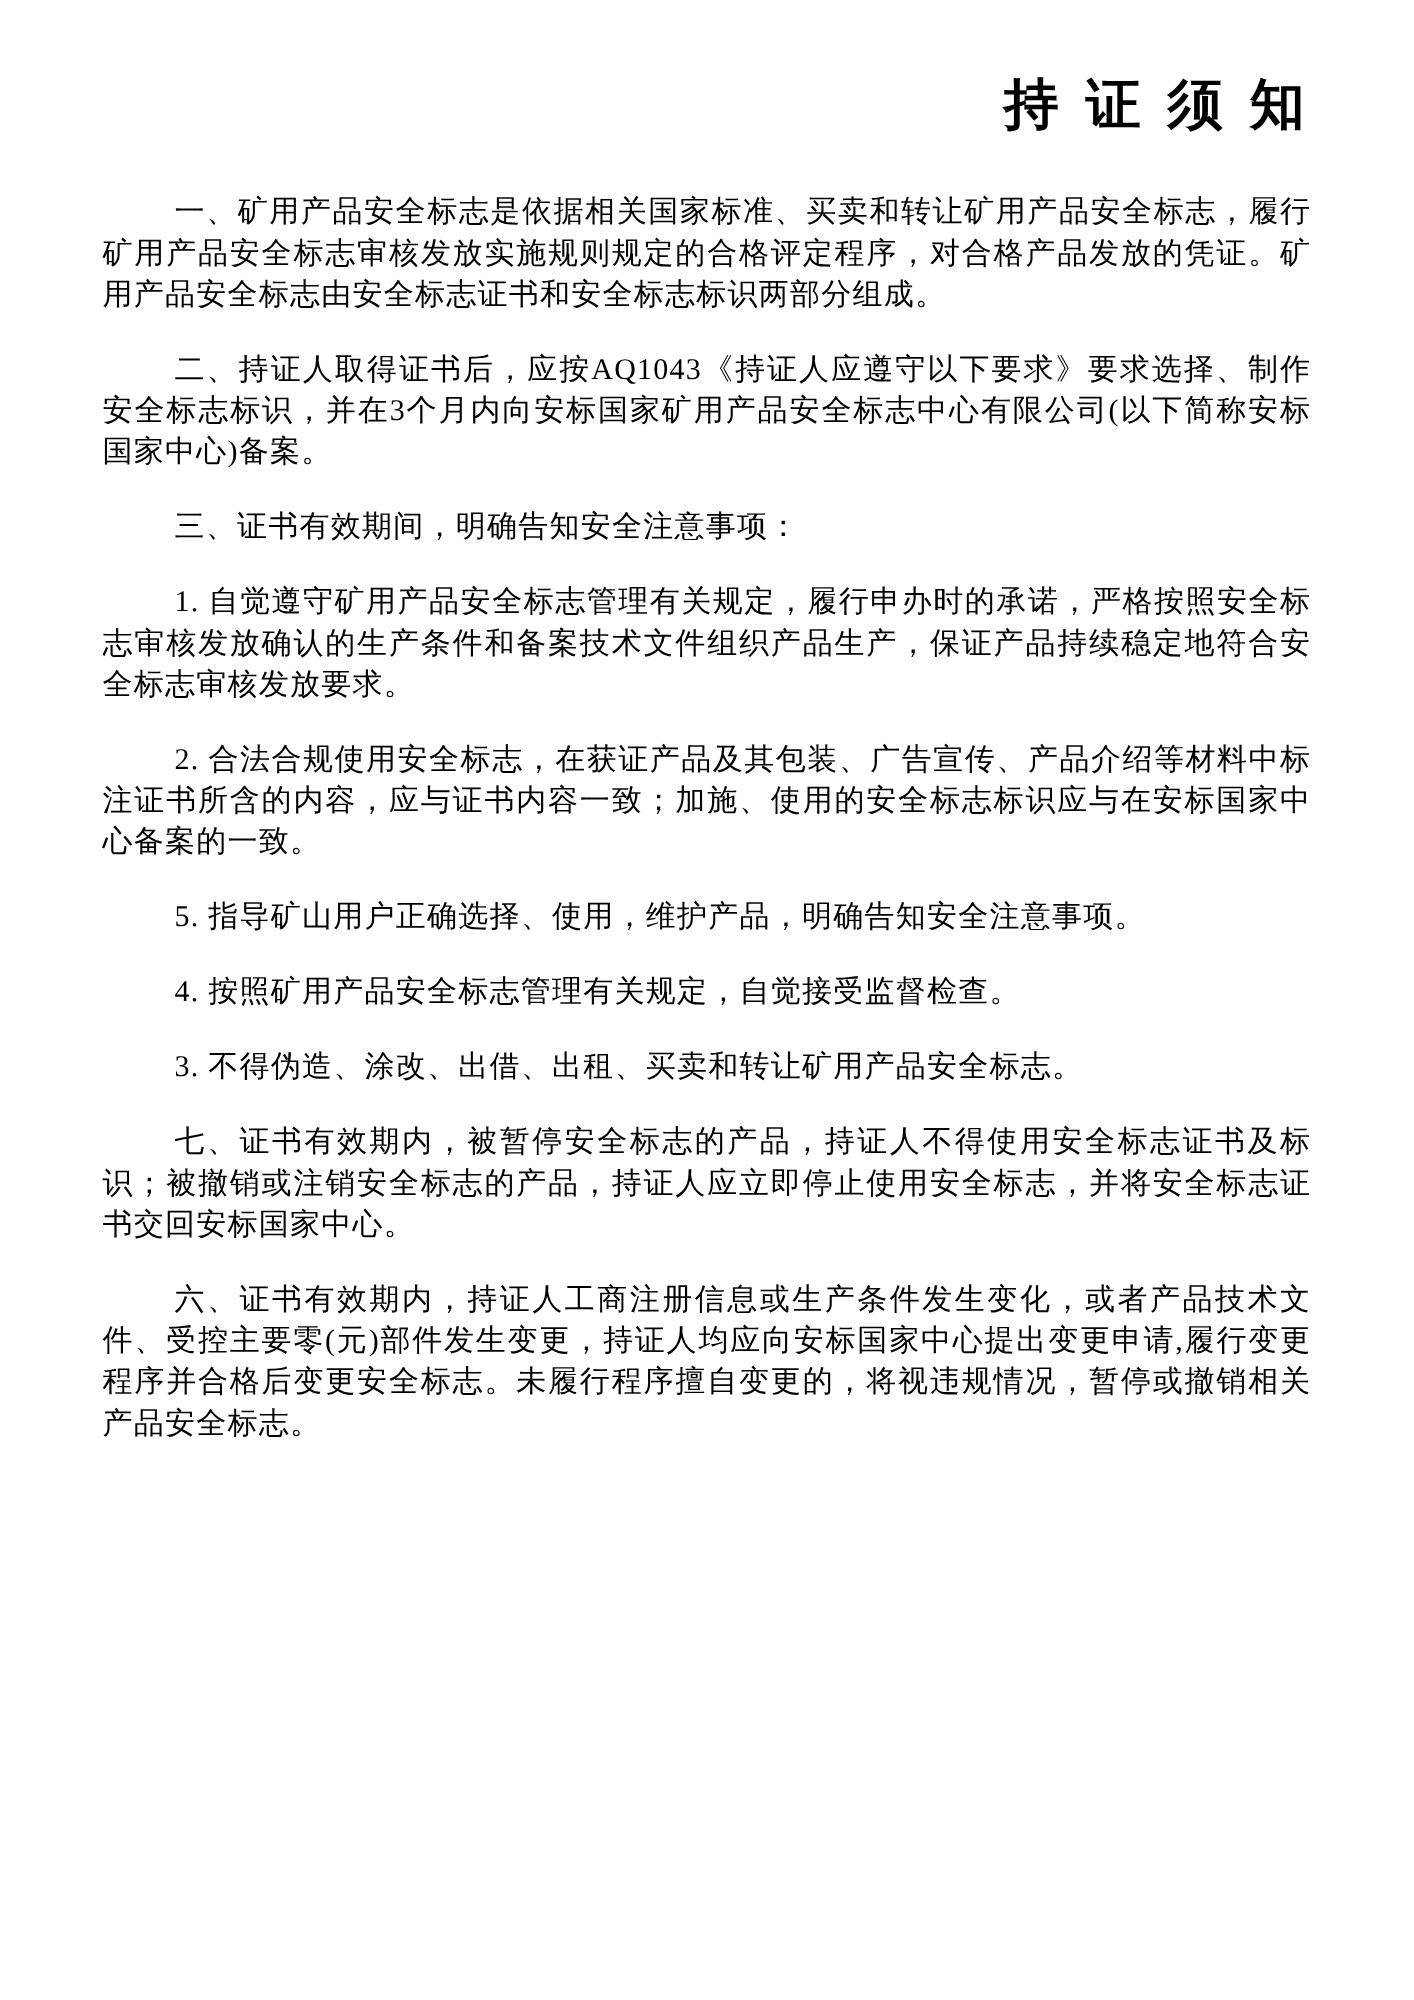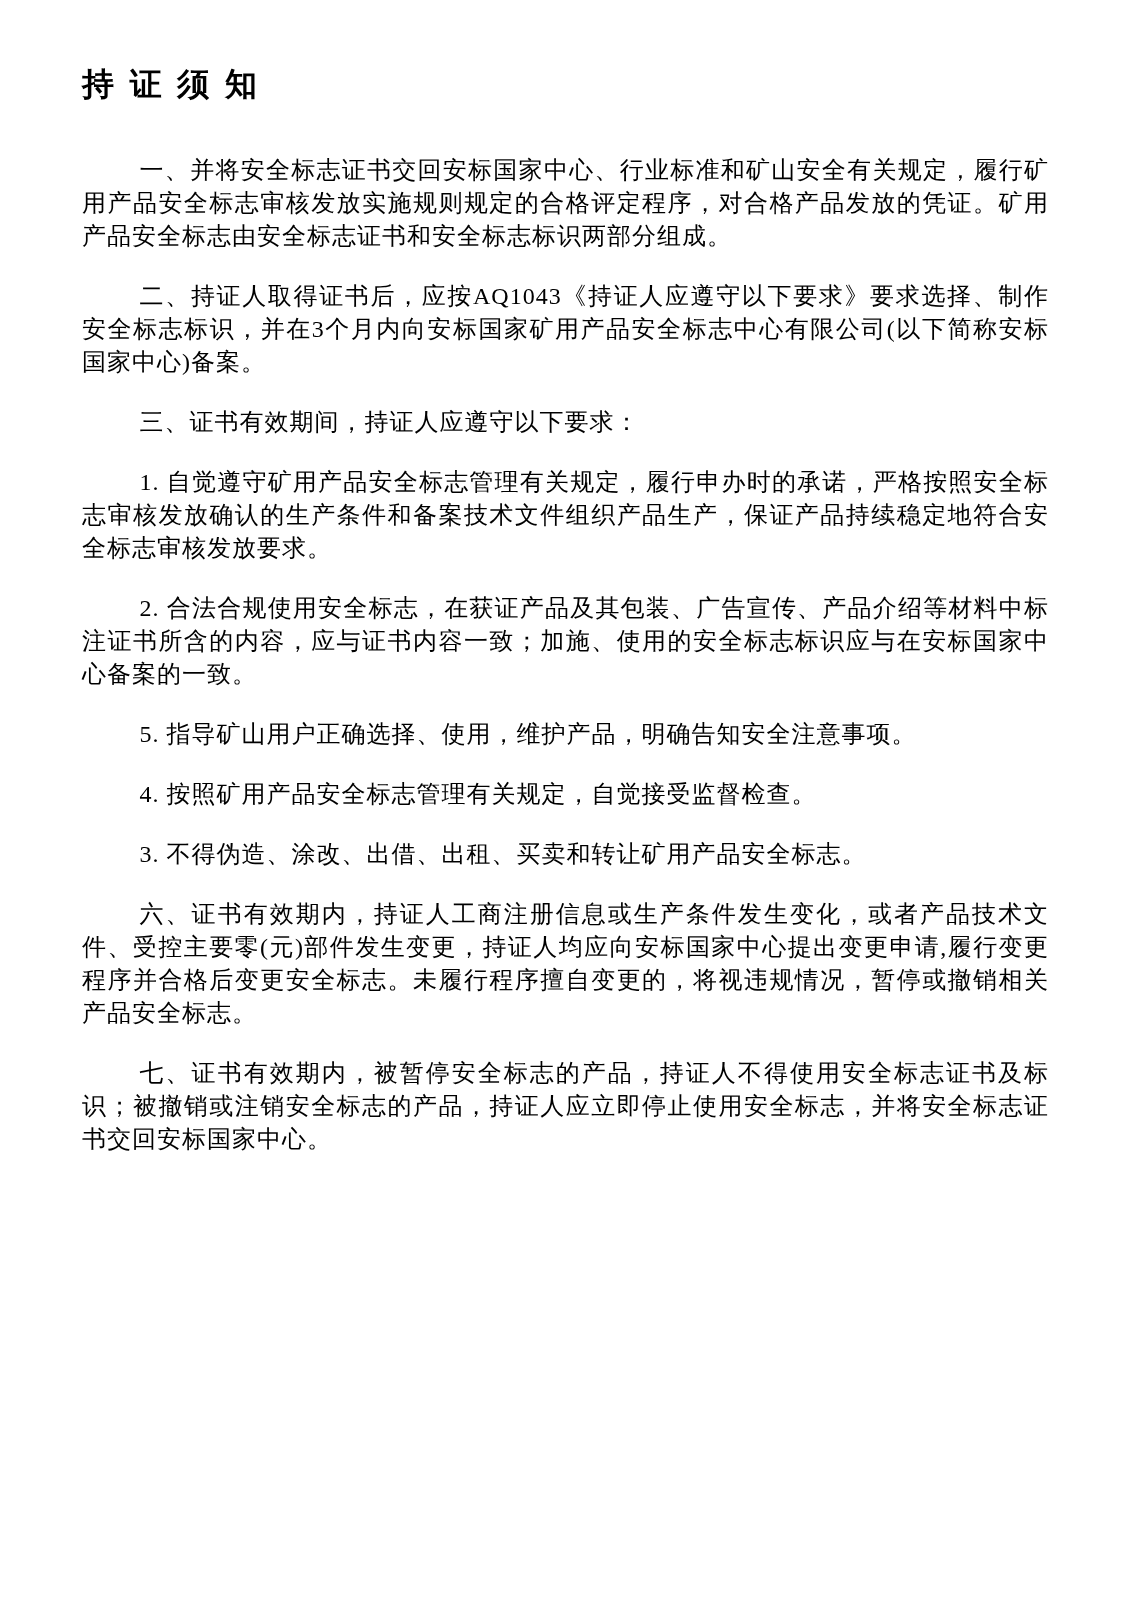--- a/index.html
+++ b/index.html
@@ -15,47 +15,47 @@
     color: #000000;
   }
   .page {
     box-sizing: border-box;
     width: 1131px;
     height: 1600px;
     padding: 64px 82px 0 82px;
     background: #ffffff;
   }
   .title {
-    font-size: 32px;
+    font-size: 44px;
     line-height: 40px;
     font-weight: bold;
-    text-align: left;
+    text-align: right;
     letter-spacing: 0.12em;
     margin: 0 0 50px 0;
   }
   .content p {
     font-size: 24px;
     line-height: 33px;
     letter-spacing: 1px;
     margin: 0 0 27px 0;
     text-align: justify;
     text-indent: 2.4em;
     word-break: break-all;
   }
 </style>
 </head>
 <body>
 
 <div class="page">
   <h1 class="title">持 证 须 知</h1>
   <div class="content">
-    <p>一、并将安全标志证书交回安标国家中心、行业标准和矿山安全有关规定，履行矿用产品安全标志审核发放实施规则规定的合格评定程序，对合格产品发放的凭证。矿用产品安全标志由安全标志证书和安全标志标识两部分组成。</p>
+    <p>一、矿用产品安全标志是依据相关国家标准、买卖和转让矿用产品安全标志，履行矿用产品安全标志审核发放实施规则规定的合格评定程序，对合格产品发放的凭证。矿用产品安全标志由安全标志证书和安全标志标识两部分组成。</p>
     <p>二、持证人取得证书后，应按AQ1043《持证人应遵守以下要求》要求选择、制作安全标志标识，并在3个月内向安标国家矿用产品安全标志中心有限公司(以下简称安标国家中心)备案。</p>
-    <p>三、证书有效期间，持证人应遵守以下要求：</p>
+    <p>三、证书有效期间，明确告知安全注意事项：</p>
     <p>1. 自觉遵守矿用产品安全标志管理有关规定，履行申办时的承诺，严格按照安全标志审核发放确认的生产条件和备案技术文件组织产品生产，保证产品持续稳定地符合安全标志审核发放要求。</p>
     <p>2. 合法合规使用安全标志，在获证产品及其包装、广告宣传、产品介绍等材料中标注证书所含的内容，应与证书内容一致；加施、使用的安全标志标识应与在安标国家中心备案的一致。</p>
     <p>5. 指导矿山用户正确选择、使用，维护产品，明确告知安全注意事项。</p>
     <p>4. 按照矿用产品安全标志管理有关规定，自觉接受监督检查。</p>
     <p>3. 不得伪造、涂改、出借、出租、买卖和转让矿用产品安全标志。</p>
+    <p>七、证书有效期内，被暂停安全标志的产品，持证人不得使用安全标志证书及标识；被撤销或注销安全标志的产品，持证人应立即停止使用安全标志，并将安全标志证书交回安标国家中心。</p>
     <p>六、证书有效期内，持证人工商注册信息或生产条件发生变化，或者产品技术文件、受控主要零(元)部件发生变更，持证人均应向安标国家中心提出变更申请,履行变更程序并合格后变更安全标志。未履行程序擅自变更的，将视违规情况，暂停或撤销相关产品安全标志。</p>
-    <p>七、证书有效期内，被暂停安全标志的产品，持证人不得使用安全标志证书及标识；被撤销或注销安全标志的产品，持证人应立即停止使用安全标志，并将安全标志证书交回安标国家中心。</p>
   </div>
 </div>
 
 </body></html>

